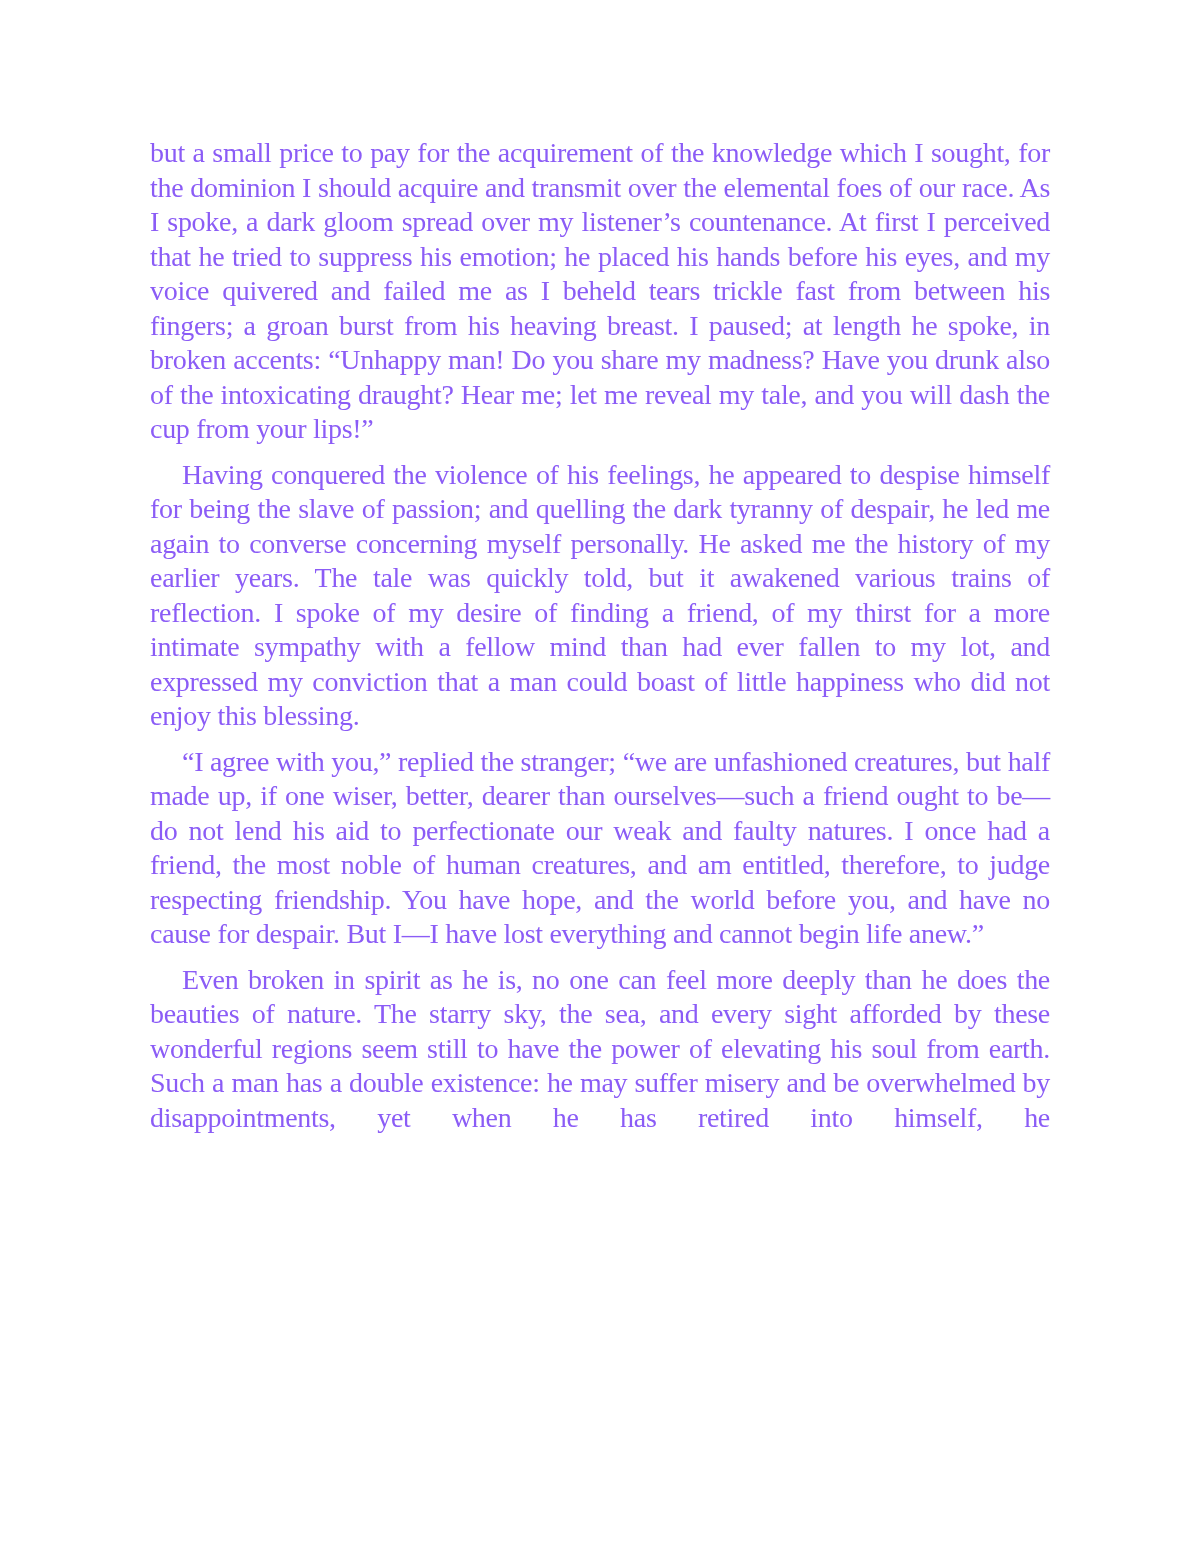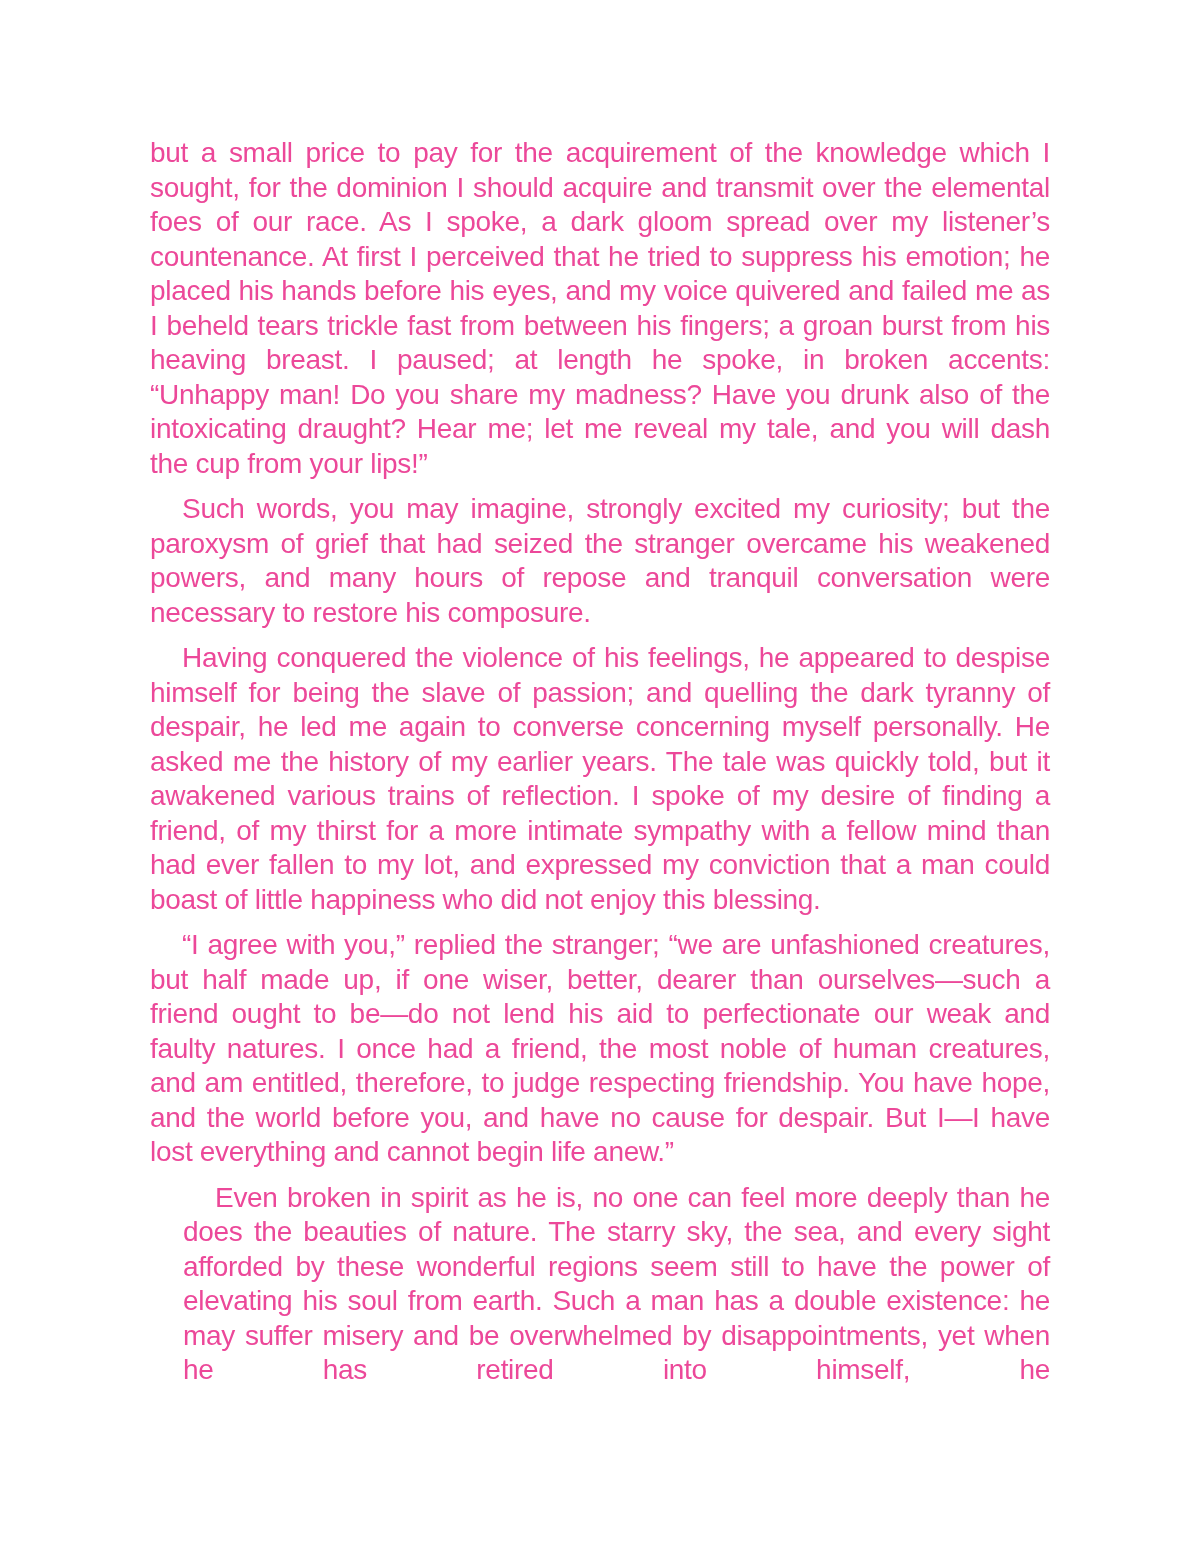--- a/index.html
+++ b/index.html
@@ -11,43 +11,41 @@
     position: relative;
     width: 1200px;
     height: 1552px;
     background: #ffffff;
     box-sizing: border-box;
     padding: 136px 150px 0 150px;
     overflow: hidden;
   }
   .text-block {
     width: 900px;
-    color: #ec4899;
-    font-family: Liberation Sans, sans-serif;
+    color: #8b5cf6;
+    font-family: Liberation Serif, serif;
     font-size: 28px;
     line-height: 34.5px;
     letter-spacing: -0.3px;
     text-align: justify;
   }
   .text-block p {
     margin: 0 0 11px 0;
     text-indent: 32px;
   }
   .text-block p.no-indent {
     text-indent: 0;
   }
   .text-block p.justify-last {
     text-align-last: justify;
-    margin-left: 33px;
   }
 </style>
 </head>
 <body>
 
 <div class="page">
   <div class="text-block" id="paragraphs-container">
       <p class="no-indent">but a small price to pay for the acquirement of the knowledge which I sought, for the dominion I should acquire and transmit over the elemental foes of our race. As I spoke, a dark gloom spread over my listener’s countenance. At first I perceived that he tried to suppress his emotion; he placed his hands before his eyes, and my voice quivered and failed me as I beheld tears trickle fast from between his fingers; a groan burst from his heaving breast. I paused; at length he spoke, in broken accents: “Unhappy man! Do you share my madness? Have you drunk also of the intoxicating draught? Hear me; let me reveal my tale, and you will dash the cup from your lips!”</p>
-      <p>Such words, you may imagine, strongly excited my curiosity; but the paroxysm of grief that had seized the stranger overcame his weakened powers, and many hours of repose and tranquil conversation were necessary to restore his composure.</p>
       <p>Having conquered the violence of his feelings, he appeared to despise himself for being the slave of passion; and quelling the dark tyranny of despair, he led me again to converse concerning myself personally. He asked me the history of my earlier years. The tale was quickly told, but it awakened various trains of reflection. I spoke of my desire of finding a friend, of my thirst for a more intimate sympathy with a fellow mind than had ever fallen to my lot, and expressed my conviction that a man could boast of little happiness who did not enjoy this blessing.</p>
       <p>“I agree with you,” replied the stranger; “we are unfashioned creatures, but half made up, if one wiser, better, dearer than ourselves—such a friend ought to be—do not lend his aid to perfectionate our weak and faulty natures. I once had a friend, the most noble of human creatures, and am entitled, therefore, to judge respecting friendship. You have hope, and the world before you, and have no cause for despair. But I—I have lost everything and cannot begin life anew.”</p>
       <p class="justify-last">Even broken in spirit as he is, no one can feel more deeply than he does the beauties of nature. The starry sky, the sea, and every sight afforded by these wonderful regions seem still to have the power of elevating his soul from earth. Such a man has a double existence: he may suffer misery and be overwhelmed by disappointments, yet when he has retired into himself, he</p>
     </div>
 </div>
 
 </body></html>

